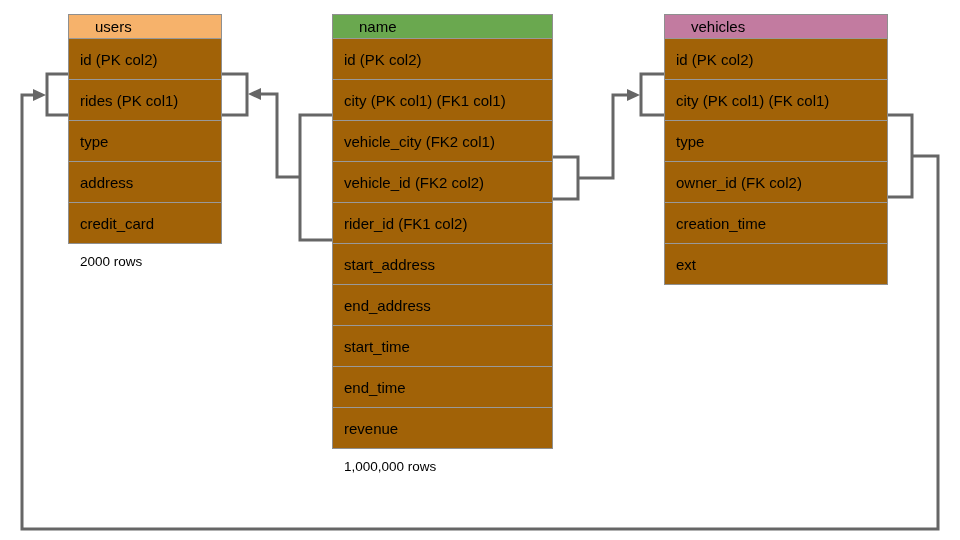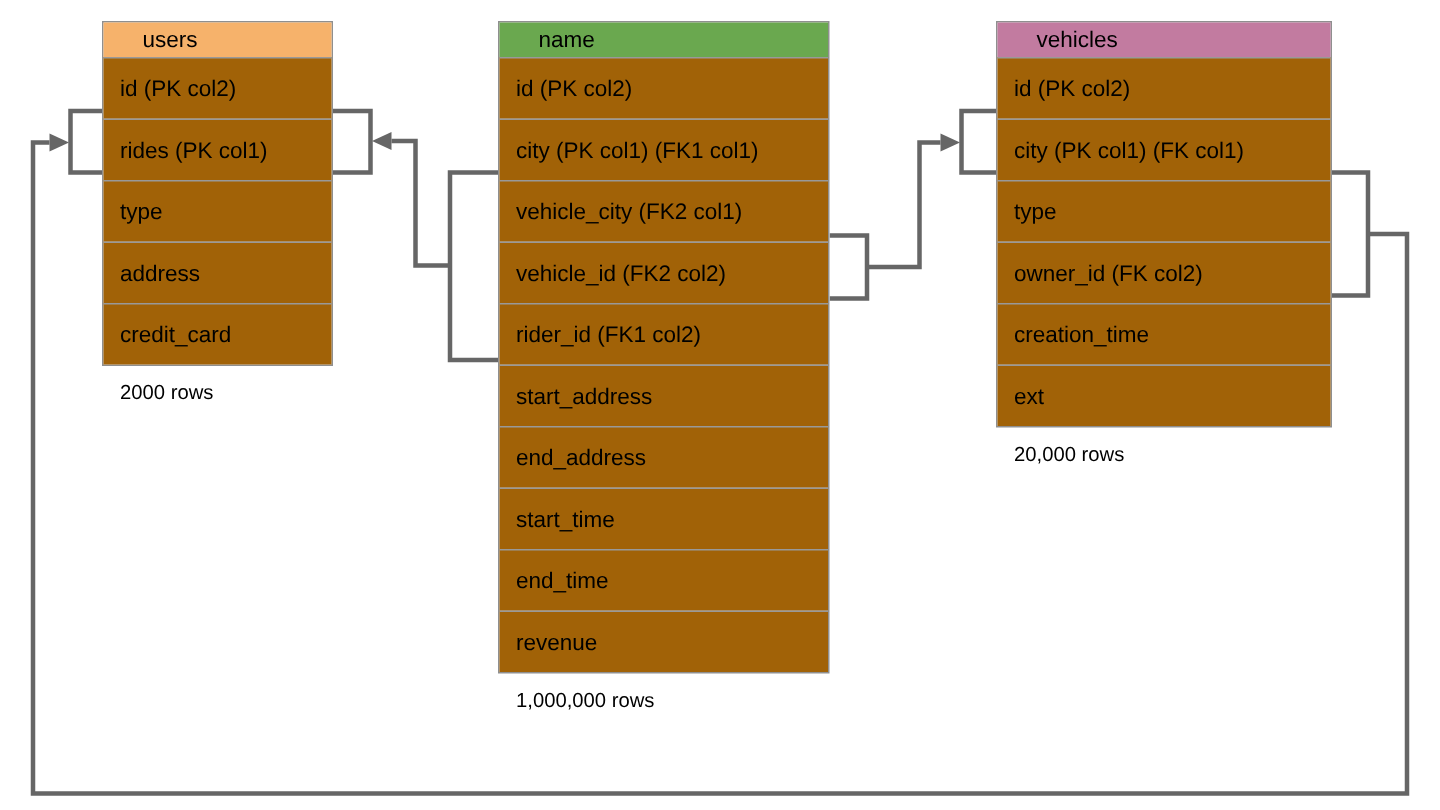--- a/index.html
+++ b/index.html
@@ -119,16 +119,15 @@
       <div class="thead" style="background: rgb(194, 123, 160); text-align: right;">vehicles</div>
       <div class="cells">
           <div class="cell">id (PK col2)</div>
           <div class="cell">city (PK col1) (FK col1)</div>
           <div class="cell">type</div>
           <div class="cell">owner_id (FK col2)</div>
           <div class="cell">creation_time</div>
           <div class="cell">ext</div>
         </div>
     </div>
-    <div class="rowcount">20,000 rows</div>
   </div>
 
 </div>
 
 </body></html>

